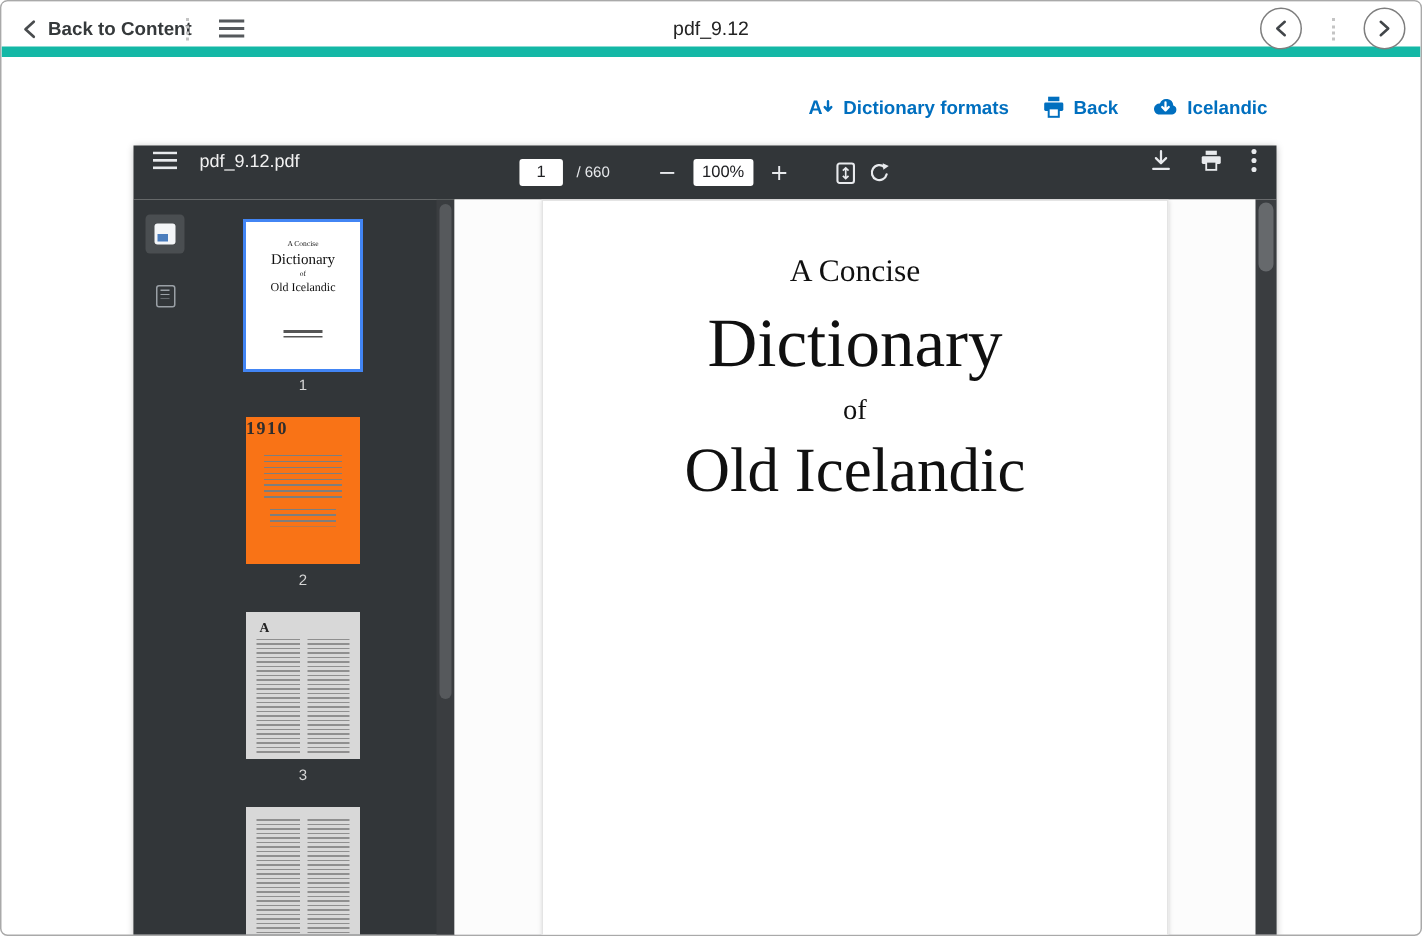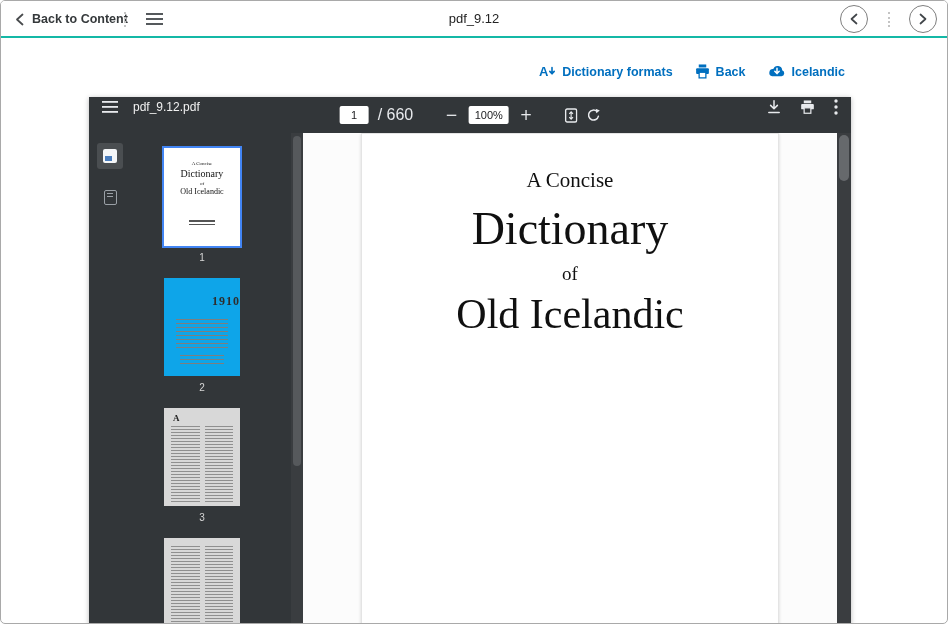--- a/index.html
+++ b/index.html
@@ -2,21 +2,21 @@
 <html><head>
 <meta charset="utf-8">
 <style>
   * { margin:0; padding:0; box-sizing:border-box; }
   body { background:#ffffff; font-family:"Liberation Sans", sans-serif; }
   .screen { position:relative; width:948px; height:624px; background:#fff;
             border:1px solid #a9a9a9; border-radius:5px; overflow:hidden; }
 
   
   .topbar { position:absolute; top:0; left:0; right:0; height:37px; background:#fff;
-            border-bottom:2px solid #14b8a6; }
+            border-bottom:7px solid #14b8a6; }
   .back-btn { position:absolute; left:14px; top:0; height:36px; display:flex; align-items:center;
               gap:8px; cursor:pointer; background:none; border:none; }
   .back-label { font-size:12.5px; font-weight:600; color:#35393b; }
   .vdot-sep { position:absolute; top:11px; width:0; height:15px; border-left:2px dotted #c4c4c4; }
   .menu-btn { position:absolute; left:141px; top:9px; width:24px; height:20px; background:none; border:none; cursor:pointer; }
   .doc-title { position:absolute; left:0; right:0; top:0; line-height:36px; text-align:center;
                font-size:13px; color:#232323; pointer-events:none; }
   .circle-btn { position:absolute; top:4px; width:28px; height:28px; border-radius:50%;
                 border:1px solid #7e7e7e; background:#fff; display:flex; align-items:center;
                 justify-content:center; cursor:pointer; }
@@ -28,21 +28,21 @@
 
   
   .viewer { position:absolute; left:88px; top:96px; width:762px; height:528px;
             background:#323639; box-shadow:0 1px 5px rgba(0,0,0,.28); }
   .pdf-toolbar { position:relative; height:20px; display:flex; align-items:center; padding:0 13px; }
   .pdf-filename { margin-left:15px; font-size:12px; color:#f1f1f1; }
   .tb-center { position:absolute; left:50%; top:0; height:36px; transform:translateX(-50%);
                display:flex; align-items:center; gap:9px; }
   .page-input { width:29px; height:18px; border:none; border-radius:2px; background:#fff;
                 text-align:center; font-size:11px; color:#202124; font-family:"Liberation Sans",sans-serif; }
-  .page-total { font-size:16px; color:#e8eaed; }
+  .page-total { font-size:10px; color:#e8eaed; }
   .tb-gap { width:12px; }
   .tb-txtbtn { background:none; border:none; color:#e8eaed; font-size:15px; line-height:15px;
                cursor:pointer; padding:0 2px; font-family:"DejaVu Sans", sans-serif; }
   .zoom-box { min-width:40px; height:18px; background:#fff; border-radius:2px; display:flex;
               align-items:center; justify-content:center; font-size:11px; color:#202124; padding:0 0; cursor:pointer; }
   .tb-iconbtn { background:none; border:none; cursor:pointer; display:flex; align-items:center; }
   .tb-right { margin-left:auto; display:flex; align-items:center; gap:19px; }
 
   .pdf-body { position:absolute; top:36px; left:0; right:0; bottom:0; background:#fdfdfd; }
 
@@ -67,21 +67,21 @@
 
   
   .t-serif { font-family:"Liberation Serif", serif; color:#111; }
   .t1 { text-align:center; padding-top:13px; }
   .t1-l1 { font-size:5px; }
   .t1-l2 { font-size:10px; margin-top:2px; }
   .t1-l3 { font-size:5px; margin-top:2px; }
   .t1-l4 { font-size:8px; margin-top:1px; }
   .t1-bar { width:26px; height:1.5px; background:#555; margin:2px auto 0; }
   .t1-bar.first { margin-top:24px; }
-  .t2 { background:#0ea5e9; text-align:right; padding-top:16px; }
+  .t2 { background:#f97316; text-align:left; padding-top:0; }
   .t2-title { font-size:12px; font-weight:700; color:#2e2e2e; letter-spacing:1px; }
   .t2-lines { width:52px; height:30px; margin:10px auto 0;
               background:repeating-linear-gradient(#7e7e7e 0 1px, transparent 1px 4px); }
   .t2-lines.small { width:44px; height:12px; margin-top:6px; }
   .t3, .t4 { background:#d8d8d8; padding:5px 7px; }
   .t3-a { font-size:9px; font-weight:700; color:#222; text-align:left; margin-left:2px; }
   .cols { display:flex; gap:5px; justify-content:center; margin-top:3px; }
   .col { width:29px; height:76px; background:repeating-linear-gradient(#8f8f8f 0 1px, transparent 1px 3px); }
   .t4 .col { height:86px; }
 

